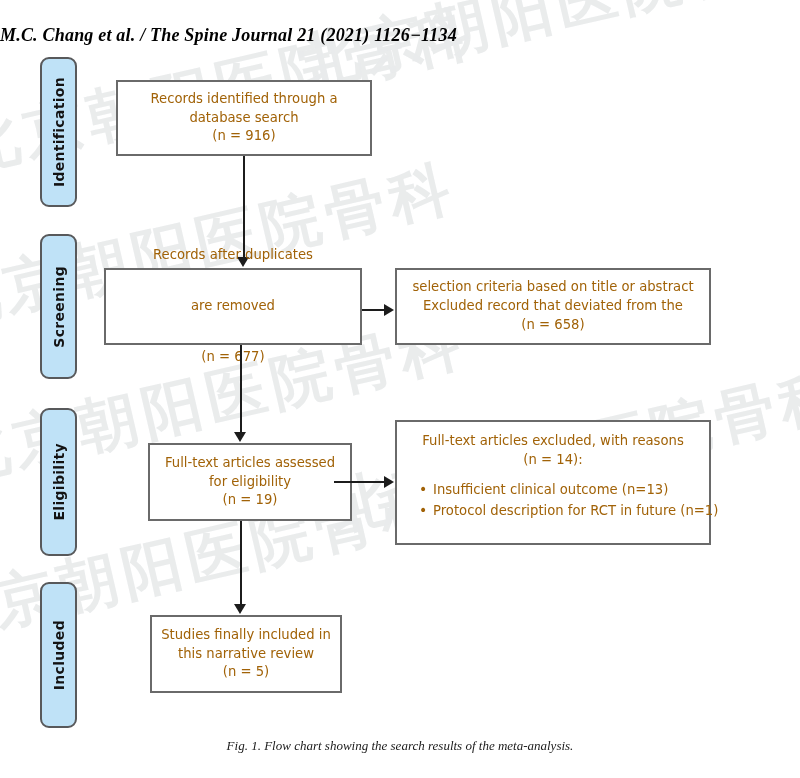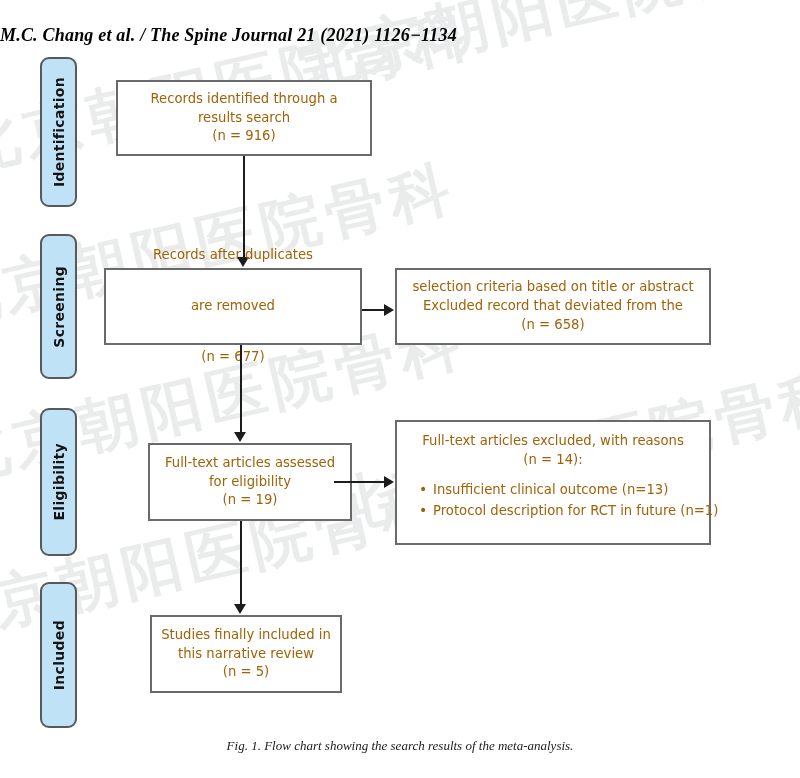--- a/index.html
+++ b/index.html
@@ -223,21 +223,21 @@
   </div>
   <div class="stage-badge" id="stage-eligibility">
     <span class="stage-label">Eligibility</span>
   </div>
   <div class="stage-badge" id="stage-included">
     <span class="stage-label">Included</span>
   </div>
 
   <div class="flow-box" id="box-identified">
     <span class="ln">Records identified through a</span>
-    <span class="ln">results search</span>
+    <span class="ln">database search</span>
     <span class="ln">(n = 916)</span>
   </div>
 
   <div class="connector v-line" id="conn-v1"></div>
   <div class="arrow-down" id="conn-v1-head"></div>
 
   <div class="flow-box" id="box-deduplicated">
     <span class="ln">Records after duplicates</span>
     <span class="ln">are removed</span>
     <span class="ln">(n = 677)</span>

